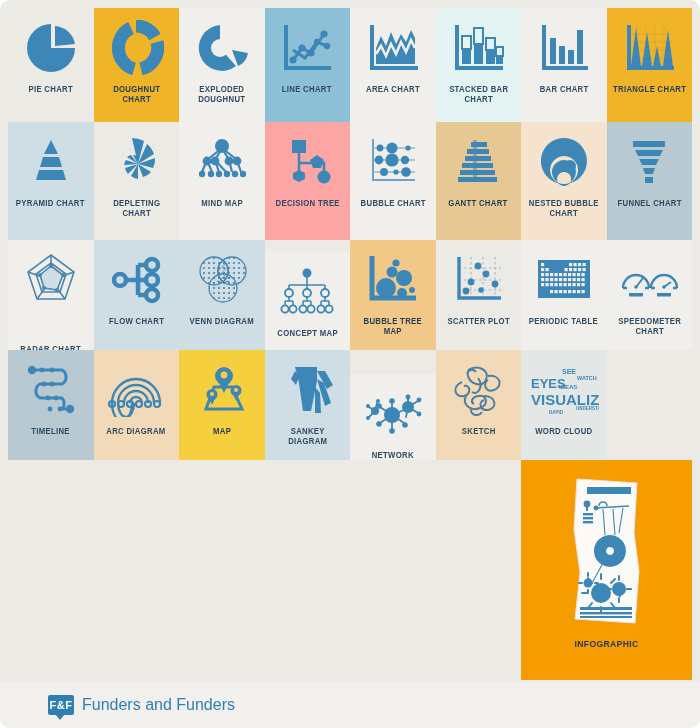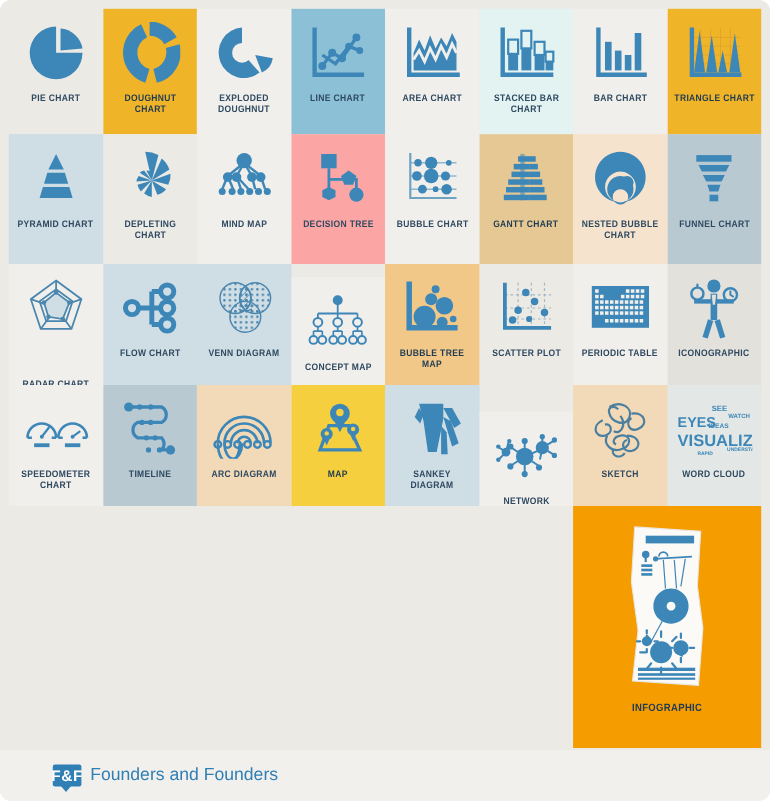--- a/index.html
+++ b/index.html
@@ -113,21 +113,21 @@
     position:relative;
     margin-right:8px;
   }
   .logo-badge:after{
     content:"";position:absolute;left:7px;bottom:-5px;
     border-left:5px solid transparent;
     border-right:5px solid transparent;
     border-top:6px solid #2f7fb5;
   }
   .logo-badge span{
-    color:#ffffff;font-size:14px;font-weight:bold;
+    color:#ffffff;font-size:11px;font-weight:bold;
     letter-spacing:0.5px;
     font-family:"Liberation Sans", sans-serif;
   }
   .footer .fname{
     color:#2f7fb5;font-size:16px;
     font-family:"Liberation Sans", sans-serif;
   }
   svg{display:block;}
 </style>
 </head>
@@ -586,36 +586,20 @@
             <rect x="34" y="35" width="3.2" height="3.2"></rect>
               <rect x="38.5" y="35" width="3.2" height="3.2"></rect>
             <rect x="43" y="35" width="3.2" height="3.2"></rect>
               <rect x="47.5" y="35" width="3.2" height="3.2"></rect>
           </g>
         </svg>
       </div>
       <div class="lbl">PERIODIC TABLE</div>
     </div>
 
-    <div class="cell" style="background: rgb(227, 225, 220);">
-      <div class="ic">
-        <svg width="56" height="58" viewBox="0 0 56 58">
-          <circle cx="28" cy="9" r="6" fill="#3d87b8"></circle>
-          <rect x="25" y="16" width="6" height="24" fill="#3d87b8"></rect>
-          <rect x="10" y="21" width="36" height="4" fill="#3d87b8"></rect>
-          <path d="M25 40 L20 56 M31 40 L36 56" stroke="#3d87b8" stroke-width="5" fill="none"></path>
-          <path d="M26 17 L30 17 L29 26 L27 26 Z" fill="#e3e1dc"></path>
-          <circle cx="13" cy="16" r="5.5" fill="none" stroke="#3d87b8" stroke-width="2.2"></circle>
-          <path d="M13 10.5 L13 7" stroke="#3d87b8" stroke-width="2"></path>
-          <circle cx="43" cy="17" r="6" fill="none" stroke="#3d87b8" stroke-width="2.2"></circle>
-          <path d="M43 13 L43 17 L46 19" stroke="#3d87b8" stroke-width="1.8" fill="none"></path>
-        </svg>
-      </div>
-      <div class="lbl">ICONOGRAPHIC</div>
-    </div>
 
     <div class="cell" style="background: rgb(241, 239, 235);">
       <div class="ic">
         <svg width="64" height="52" viewBox="0 0 64 52">
           <g fill="none" stroke="#3d87b8" stroke-width="2.4">
             <path d="M6 34 A13 13 0 1 1 32 34"></path>
             <path d="M6 34 L10 34 M32 34 L28 34"></path>
           </g>
           <path d="M19 33 L26 24" stroke="#3d87b8" stroke-width="2" fill="none"></path>
           <circle cx="19" cy="33" r="1.8" fill="#3d87b8"></circle>
@@ -832,16 +816,16 @@
       </div>
       <div class="lbl">WORD CLOUD</div>
     </div>
 
   </div>
 
   <div class="footer">
     <div class="logo-badge">
       <span>F&amp;F</span>
     </div>
-    <div class="fname">Founders and Founders</div>
+    <div class="fname">Funders and Funders</div>
   </div>
 
 </div>
 
 </body></html>

